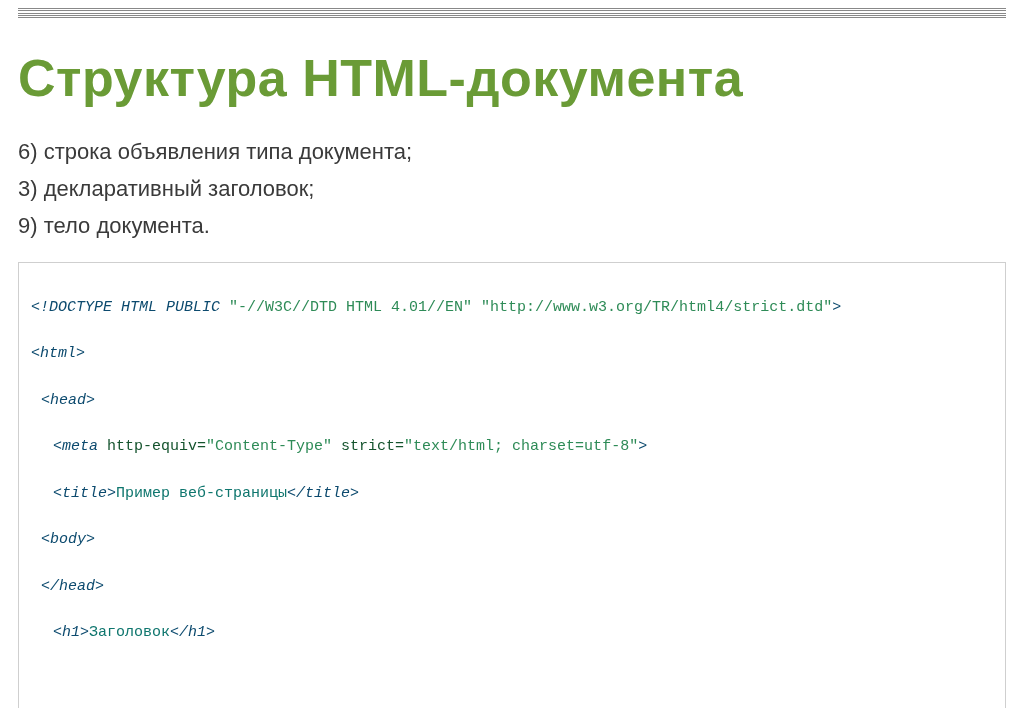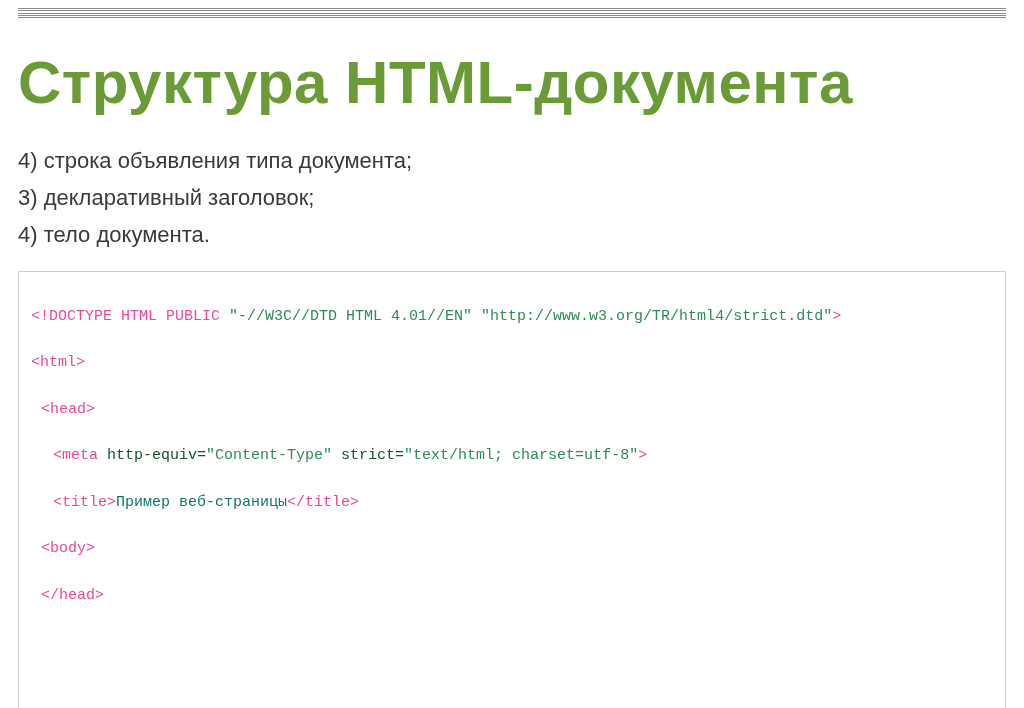--- a/index.html
+++ b/index.html
@@ -1,51 +1,52 @@
 <!DOCTYPE html>
 <html><head>
 <meta charset="utf-8">
 <style>
   * { box-sizing: border-box; margin: 0; padding: 0; }
   html, body { width: 1024px; height: 708px; background: #fff; font-family: "Segoe UI", Tahoma, Verdana, sans-serif; color: #333; }
   .slide { position: relative; width: 1024px; height: 708px; padding: 0 18px 0 18px; }
   .top-rule { position: absolute; left: 18px; right: 18px; top: 8px; height: 10px; border-top: 3px double #888; border-bottom: 3px double #888; }
   .top-rule::before { content:""; position:absolute; left:0; right:0; top:2px; border-top:1px solid #888; }
-  .title { padding-top: 48px; font-size: 60px; font-weight: 700; color: #6a9b36; letter-spacing: 0.5px; }
+  .title { padding-top: 48px; font-size: 52px; font-weight: 700; color: #6a9b36; letter-spacing: 0.5px; }
   .list { margin-top: 26px; font-size: 22px; color: #3a3a3a; line-height: 1.6; }
   .list div { margin-bottom: 2px; }
   .code-box { margin-top: 18px; border: 1px solid #cfcfcf; padding: 10px 12px 12px 12px; font-family: "Courier New", monospace; font-size: 15px; line-height: 1.55; white-space: pre; color: #000; }
-  .tag { color: #ec4899; }
+  .tag { color: #0c4a6e; font-style: italic; }
   .attr-name { color: #14532d; }
   .attr-val { color: #2e8b57; }
   .txt { color: #0f766e; }
   .comment { color: #999; }
   .ind1 { padding-left: 10px; display:inline-block; }
   .ind2 { padding-left: 22px; display:inline-block; }
 </style>
 </head>
 <body>
 
 <div class="slide">
   <div class="top-rule"></div>
 
   <h1 class="title">Структура HTML-документа</h1>
 
   <div class="list">
-    <div>4) строка объявления типа документа;</div>
+    <div>6) строка объявления типа документа;</div>
     <div>3) декларативный заголовок;</div>
-    <div>4) тело документа.</div>
+    <div>9) тело документа.</div>
   </div>
 
   <div class="code-box">
 <div><span class="tag">&lt;!DOCTYPE HTML PUBLIC </span><span class="attr-val">"-//W3C//DTD HTML 4.01//EN" "http://www.w3.org/TR/html4/strict.dtd"</span><span class="tag">&gt;</span></div>
 <div><span class="tag">&lt;html&gt;</span></div>
 <div><span class="ind1"></span><span class="tag">&lt;head&gt;</span></div>
 <div><span class="ind2"></span><span class="tag">&lt;meta</span><span class="attr-name"> http-equiv=</span><span class="attr-val">"Content-Type"</span><span class="attr-name"> strict=</span><span class="attr-val">"text/html; charset=utf-8"</span><span class="tag">&gt;</span></div>
 <div><span class="ind2"></span><span class="tag">&lt;title&gt;</span><span class="txt">Пример веб-страницы</span><span class="tag">&lt;/title&gt;</span></div>
 <div><span class="ind1"></span><span class="tag">&lt;body&gt;</span></div>
 <div><span class="ind1"></span><span class="tag">&lt;/head&gt;</span></div>
+<div><span class="ind2"></span><span class="tag">&lt;h1&gt;</span><span class="txt">Заголовок</span><span class="tag">&lt;/h1&gt;</span></div>
 
 
 
 
   </div>
 </div>
 
 </body></html>

